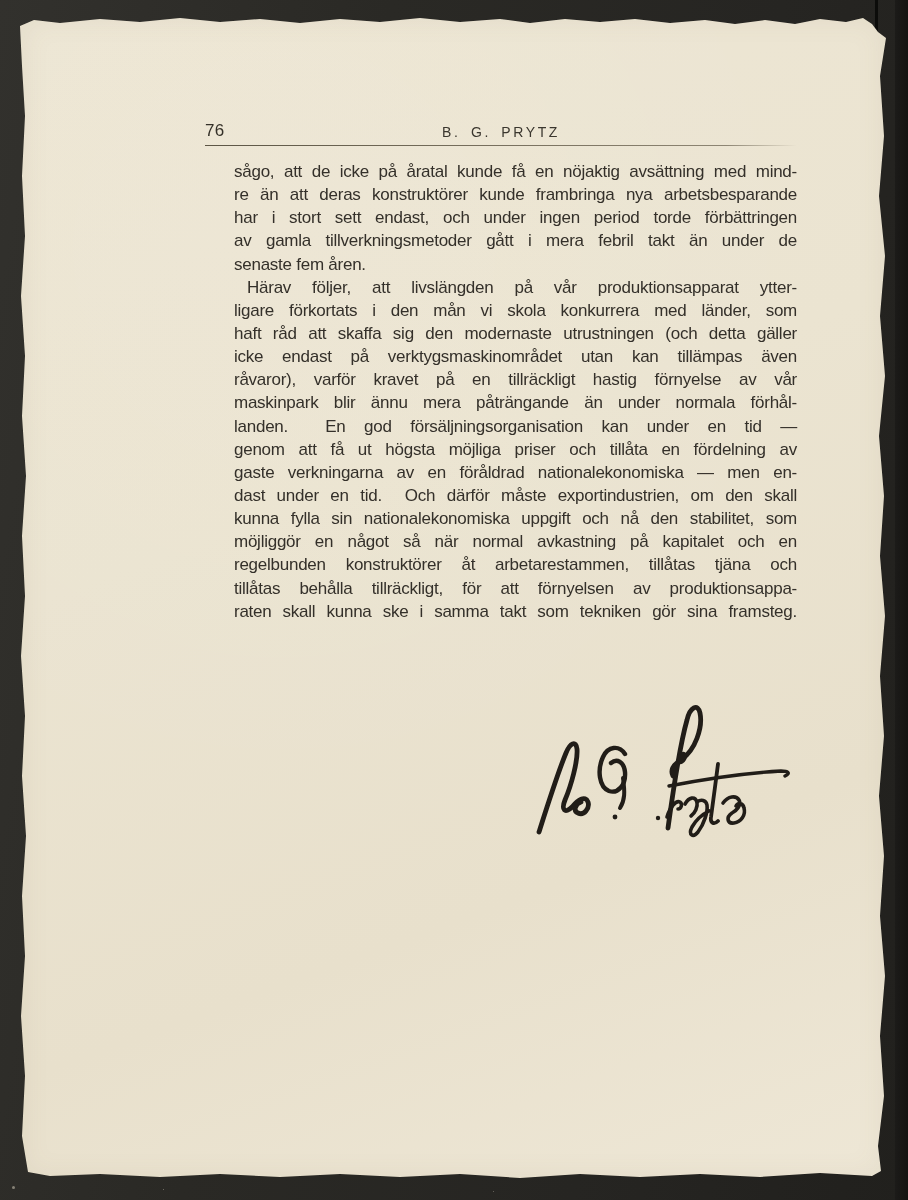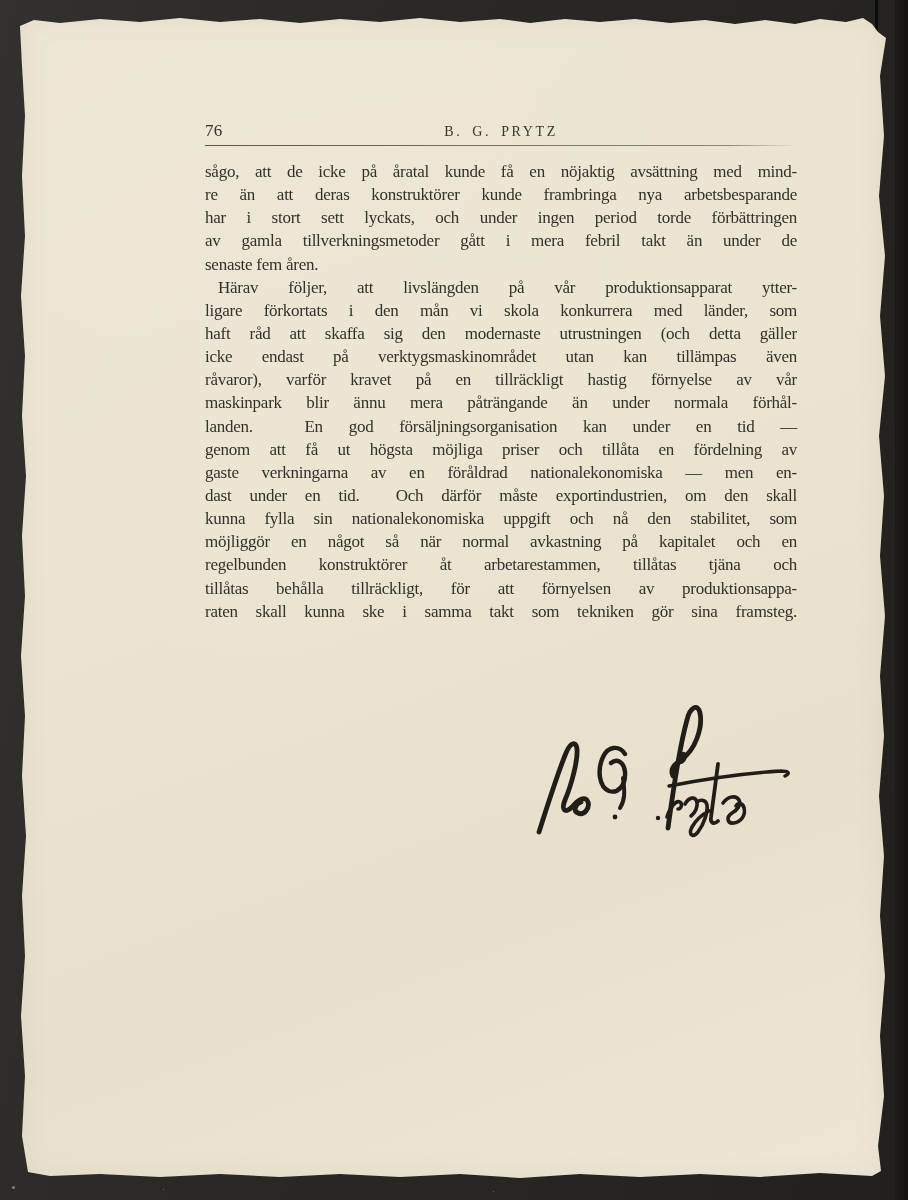--- a/index.html
+++ b/index.html
@@ -1,19 +1,19 @@
 <!DOCTYPE html>
 <html><head>
 <meta charset="utf-8">
 <style>
   html,body{margin:0;padding:0;background:#0e0d0c;}
   .stage{
     position:relative;width:908px;height:1200px;overflow:hidden;
     background:linear-gradient(100deg,#32312d 0%,#2a2925 35%,#262522 70%,#21201d 100%);
-    font-family:Liberation Serif, serif;
+    font-family:Liberation Sans, sans-serif;
   }
   .right-band{position:absolute;top:0;right:0;width:13px;height:1200px;
     background:linear-gradient(to right,#1c1b19,#141311);}
   .seam-line{position:absolute;top:0;left:875px;width:3px;height:32px;background:#0c0c0a;}
   .dust{position:absolute;left:12px;top:1186px;width:3px;height:3px;border-radius:50%;
     background:#cfc8b6;opacity:.55;box-shadow:150px 2px 0 -1px #cfc8b6,480px 4px 0 -1px #b6b0a0;}
   .paper{
     position:absolute;left:20px;top:16px;width:866px;height:1164px;
     background:
       radial-gradient(120% 90% at 30% 20%, rgba(255,255,255,0.05), rgba(0,0,0,0) 60%),
@@ -36,21 +36,21 @@
     box-shadow:inset 0 0 30px rgba(125,108,75,0.10), inset 0 -2px 0 rgba(255,255,255,0.45);
   }
   .header{position:absolute;top:103px;left:185px;width:592px;height:27px;}
   .header-rule{position:absolute;bottom:0;left:0;right:0;height:1.4px;
     background:linear-gradient(to right,#5d5646,#7b7361 55%,#8d8573 88%,rgba(141,133,115,0));}
   .page-num{position:absolute;left:0;bottom:5px;font-size:17px;color:#353129;letter-spacing:.3px;}
   .running-title{position:absolute;left:0;bottom:6px;width:100%;text-align:center;
     font-size:14px;letter-spacing:2.6px;color:#3a362e;word-spacing:4px;}
   .body-text{position:absolute;top:144px;left:185px;width:592px;
     font-size:17px;line-height:23.15px;letter-spacing:-0.25px;color:#34302a;}
-  .tline{text-align:justify;text-align-last:justify;height:23.15px;white-space:nowrap;}
+  .tline{text-align:justify;text-align-last:justify;height:23.15px;white-space:nowrap;margin-left:29px;}
   .tline.lastline{text-align-last:left;}
   .tline.indent{text-indent:13px;}
   .signature{position:absolute;left:495px;top:680px;width:290px;height:158px;}
   .signature svg{display:block;width:100%;height:100%;}
 </style>
 </head>
 <body>
 
 <div class="stage">
   <div class="right-band"></div>
@@ -62,21 +62,21 @@
     <div class="header">
       <span class="page-num">76</span>
       <span class="running-title">B. G. PRYTZ</span>
       <div class="header-rule"></div>
     </div>
 
     <div class="body-text">
         <div>
           <div class="tline">sågo, att de icke på åratal kunde få en nöjaktig avsättning med mind-</div>
           <div class="tline">re än att deras konstruktörer kunde frambringa nya arbetsbesparande</div>
-          <div class="tline">har i stort sett lyckats, och under ingen period torde förbättringen</div>
+          <div class="tline">har i stort sett endast, och under ingen period torde förbättringen</div>
           <div class="tline">av gamla tillverkningsmetoder gått i mera febril takt än under de</div>
           <div class="tline lastline">senaste fem åren.</div>
         </div>
         <div>
           <div class="tline indent">Härav följer, att livslängden på vår produktionsapparat ytter-</div>
           <div class="tline">ligare förkortats i den mån vi skola konkurrera med länder, som</div>
           <div class="tline">haft råd att skaffa sig den modernaste utrustningen (och detta gäller</div>
           <div class="tline">icke endast på verktygsmaskinområdet utan kan tillämpas även</div>
           <div class="tline">råvaror), varför kravet på en tillräckligt hastig förnyelse av vår</div>
           <div class="tline">maskinpark blir ännu mera påträngande än under normala förhål-</div>

